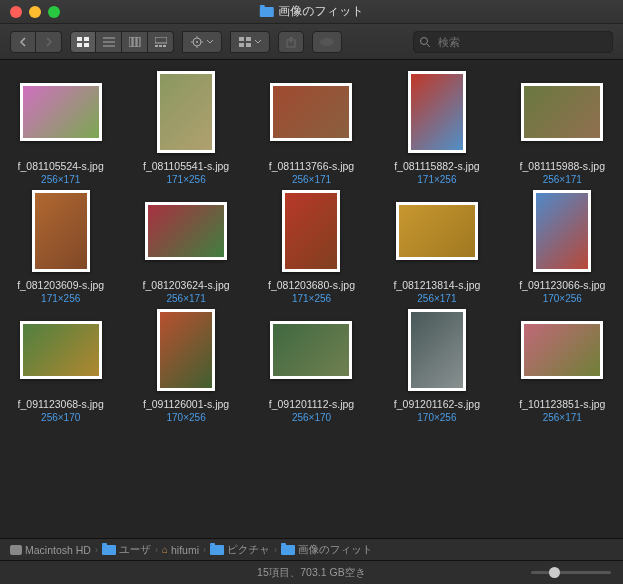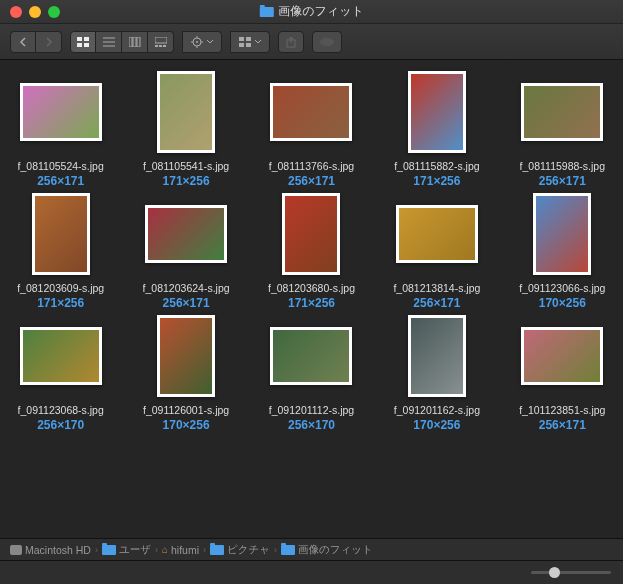--- a/index.html
+++ b/index.html
@@ -25,21 +25,21 @@
 .search-wrap svg { position: absolute; left: 6px; top: 50%; transform: translateY(-50%); }
 .content { height: 478px; background: #252525; overflow-y: auto; padding: 12px 8px; }
 .grid { display: grid; grid-template-columns: repeat(5, 1fr); gap: 6px 20px; }
 .item { display: flex; flex-direction: column; align-items: center; }
 .thumb { background: #fff; padding: 3px; box-shadow: 0 1px 3px rgba(0,0,0,.5); display: flex; align-items: center; justify-content: center; margin-bottom: 8px; }
 .thumb.land { width: 82px; height: 58px; }
 .thumb.port { width: 58px; height: 82px; }
 .thumb-holder { height: 88px; display: flex; align-items: center; }
 .thumb-img { width: 100%; height: 100%; }
 .fname { color: #ddd; font-size: 10.5px; text-align: center; white-space: nowrap; overflow: hidden; text-overflow: ellipsis; max-width: 112px; }
-.dims { color: #4a9de8; font-size: 12px; margin-top: 2px; font-weight: bold; }
+.dims { color: #4a9de8; font-size: 10px; margin-top: 2px; }
 .pathbar { height: 22px; background: #2e2e2e; display: flex; align-items: center; padding: 0 10px; gap: 4px; font-size: 10.5px; border-top: 1px solid #111; }
 .path-seg { display: flex; align-items: center; gap: 3px; color: #999; justify-content: center; }
 .path-sep { color: #666; font-size: 9px; }
 .hdd { width: 12px; height: 10px; background: #888; border-radius: 2px; }
 .home { color: #c89050; font-size: 10px; }
 .statusbar { height: 24px; background: #2e2e2e; display: flex; align-items: center; justify-content: center; position: relative; font-size: 10.5px; color: #999; border-top: 1px solid #111; }
 .slider { position: absolute; right: 12px; display: flex; align-items: center; gap: 6px; }
 .slider-track { width: 80px; height: 3px; background: #555; border-radius: 2px; position: relative; }
 .slider-knob { position: absolute; left: 22%; top: -4px; width: 11px; height: 11px; background: #ccc; border-radius: 50%; }
 svg { display: block; }
@@ -136,20 +136,29 @@
       <svg width="10" height="12">
         <rect x="1" y="4" width="8" height="7" fill="none" stroke="#666"></rect>
         <path d="M5 7V1M3 3l2-2 2 2" stroke="#666" fill="none"></path>
       </svg>
     </div>
   <div class="btn single disabled" style="min-width:30px">
       <svg width="16" height="10">
         <ellipse cx="8" cy="5" rx="7" ry="4" fill="#555"></ellipse>
       </svg>
     </div>
+  <div class="search">
+    <div class="search-wrap">
+      <svg width="12" height="12">
+          <circle cx="5" cy="5" r="3.5" fill="none" stroke="#888"></circle>
+          <line x1="8" y1="8" x2="11" y2="11" stroke="#888"></line>
+        </svg>
+      <input type="text" placeholder="検索" style="">
+    </div>
+  </div>
 </div>
 
 <div class="content">
   <div class="grid" id="grid">
       <div class="item">
         <div class="thumb-holder">
           <div class="thumb land">
             <div class="thumb-img" style="background: linear-gradient(135deg, rgb(208, 112, 192), rgb(122, 168, 80));"></div>
           </div>
         </div>
@@ -306,18 +315,19 @@
       <span>ピクチャ</span>
     </span>
     <span class="path-sep">›</span>
     <span class="path-seg">
       <span class="folder-mini"></span>
       <span>画像のフィット</span>
     </span>
   </div>
 
 <div class="statusbar">
+  <span>15項目、703.1 GB空き</span>
   <div class="slider">
     <div class="slider-track">
       <div class="slider-knob"></div>
     </div>
   </div>
 </div>
 
 </body></html>

